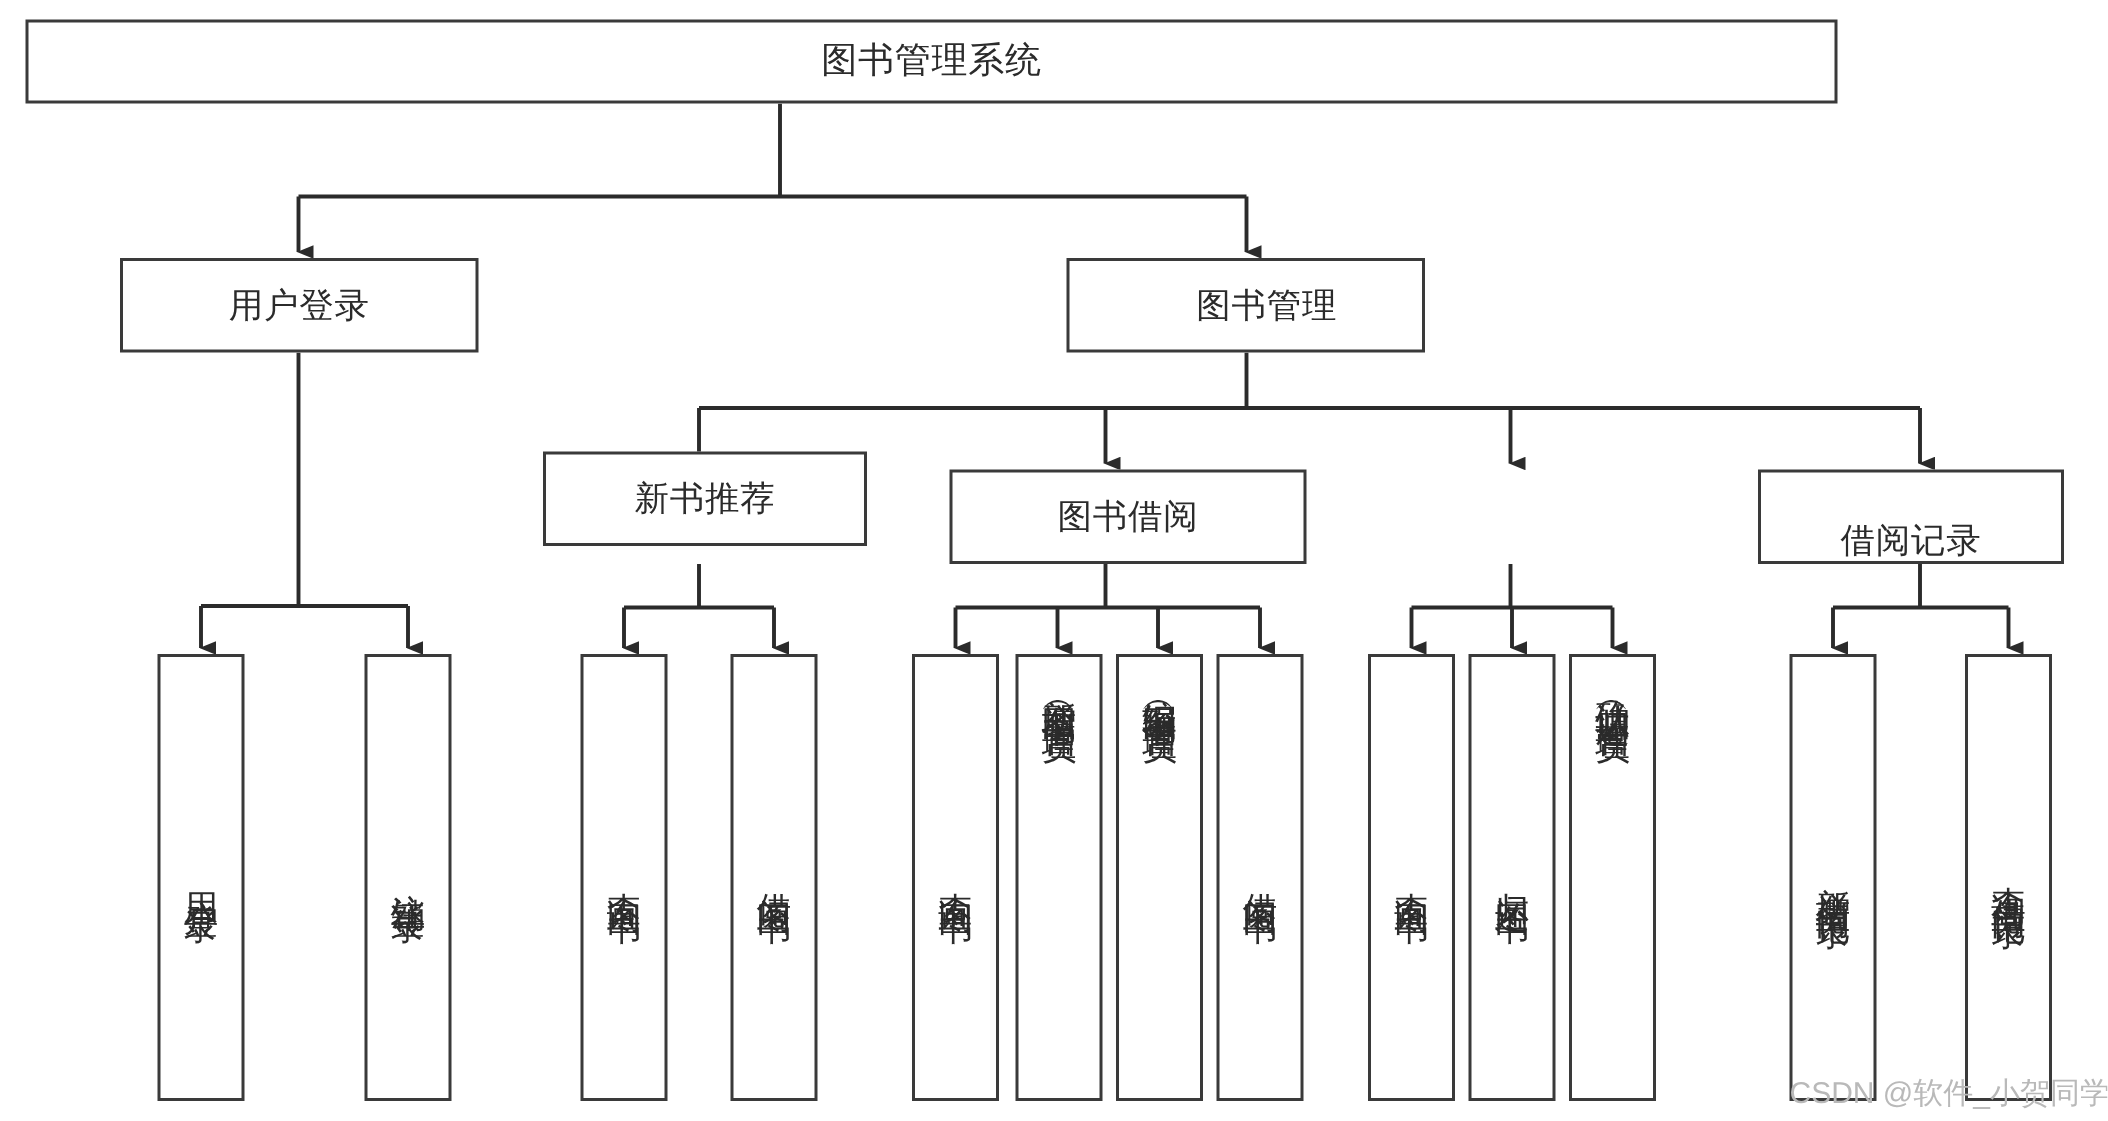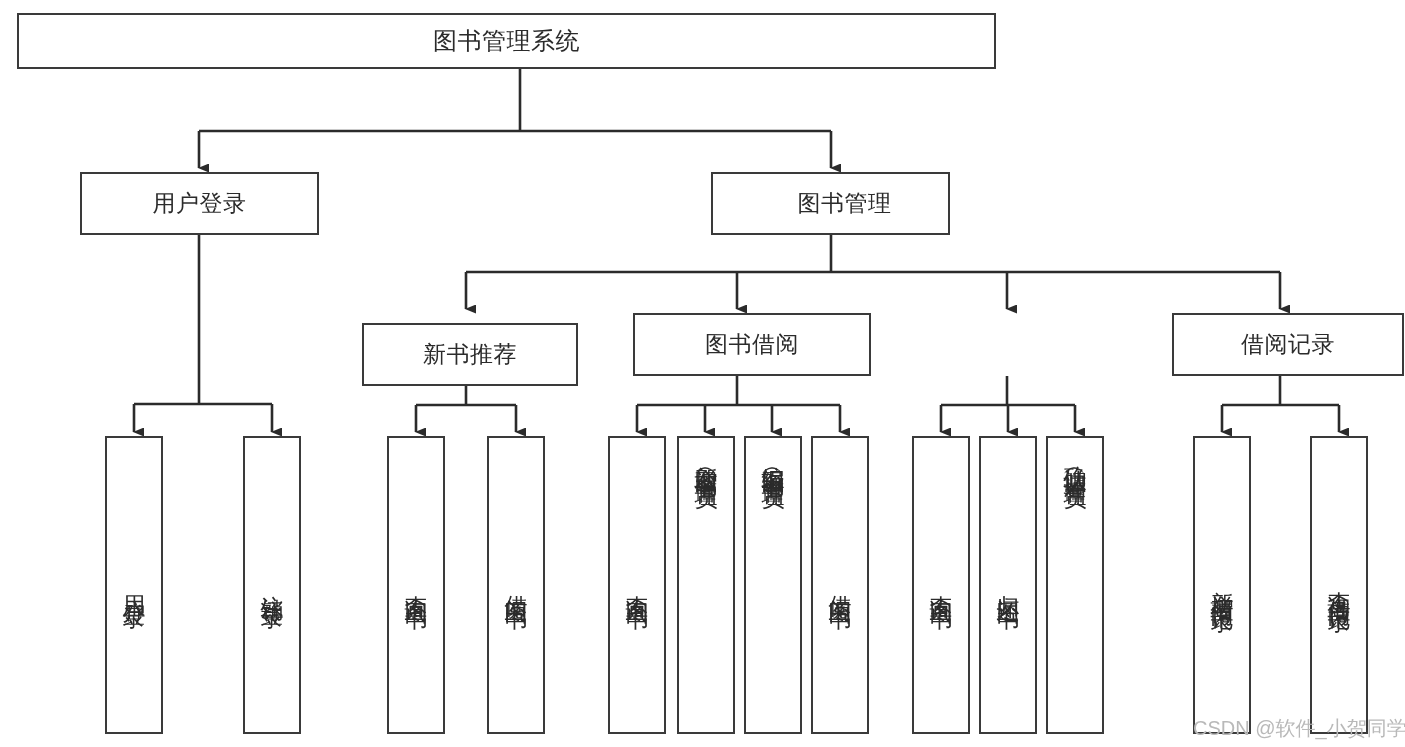--- a/index.html
+++ b/index.html
@@ -127,42 +127,42 @@
       <path d="M1008,405 L1008,432" marker-end="url(#arrowhead)"></path>
       <path d="M1075,405 L1075,432" marker-end="url(#arrowhead)"></path>
 
       <path d="M1280,376 L1280,405"></path>
       <path d="M1222,405 L1339,405"></path>
       <path d="M1222,405 L1222,432" marker-end="url(#arrowhead)"></path>
       <path d="M1339,405 L1339,432" marker-end="url(#arrowhead)"></path>
     </g>
   </svg>
 
-  <div class="node h root" style="left:17px; top:13px; width:979px; height:56px;">
+  <div class="node h root" style="left:17px; top:13px; width:1208px; height:56px;">
     <span class="node-label">图书管理系统</span>
   </div>
 
   <div class="node h" style="left:80px; top:172px; width:239px; height:63px;">
     <span class="node-label">用户登录</span>
   </div>
 
   <div class="node h" style="left:711px; top:172px; width:239px; height:63px;padding-left:28px;">
     <span class="node-label">图书管理</span>
   </div>
 
-  <div class="node h" style="left:362px; top:323px; width:216px; height:63px;">
+  <div class="node h" style="left:362px; top:301px; width:216px; height:63px;">
     <span class="node-label">新书推荐</span>
   </div>
 
   <div class="node h" style="left:633px; top:313px; width:238px; height:63px;">
     <span class="node-label">图书借阅</span>
   </div>
 
 
-  <div class="node h" style="left:1172px; top:313px; width:232px; height:63px;">
+  <div class="node h" style="left:1172px; top:313px; width:204px; height:63px;align-items:flex-end;">
     <span class="node-label">借阅记录</span>
   </div>
 
   <div class="node v center" style="left:105px; top:436px; width:58px; height:298px;">
     <span class="node-label">用户登录</span>
   </div>
 
   <div class="node v center" style="left:243px; top:436px; width:58px; height:298px;">
     <span class="node-label">注销登录</span>
   </div>

